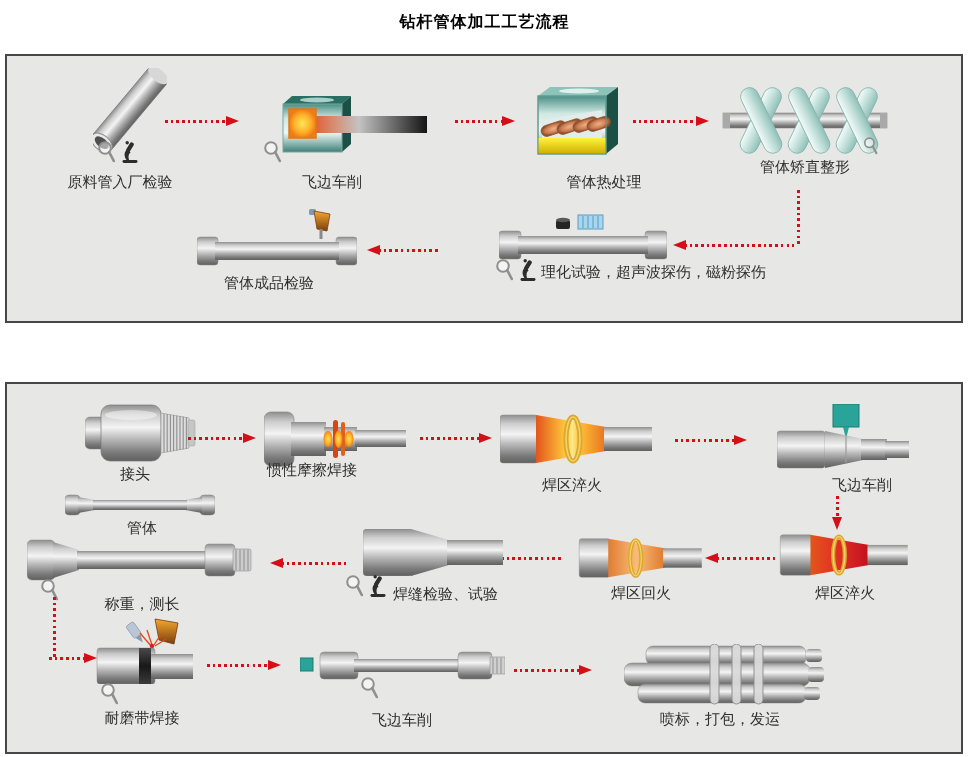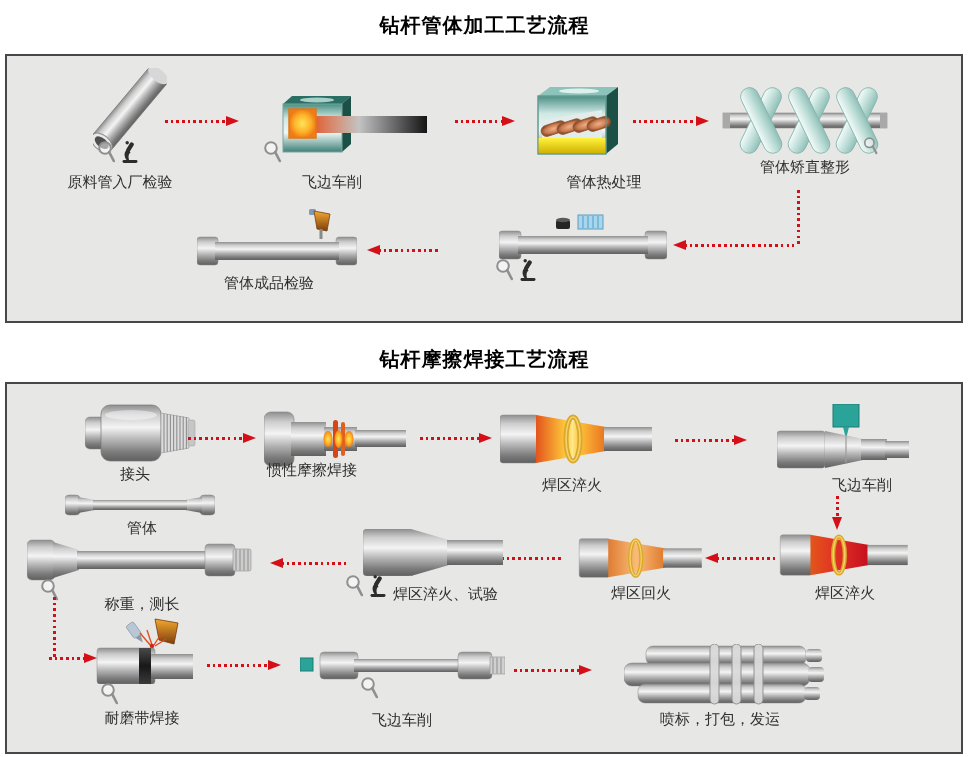--- a/index.html
+++ b/index.html
@@ -1,20 +1,20 @@
 <!DOCTYPE html>
 <html><head>
 <meta charset="utf-8">
 <style>
   :root{ --red:#d40f17; --panel-bg:#e7e7e6; --panel-bd:#474747; --ink:#2f2f2f; }
   html,body{margin:0;padding:0;background:#fff;}
   .page{position:relative;width:969px;height:757px;background:#fff;overflow:hidden;
         font-family:"DejaVu Sans","Liberation Sans",sans-serif;}
   .sec-title{position:absolute;left:0;width:100%;text-align:center;font-weight:bold;
-             font-size:20px;color:#000;letter-spacing:1px;}
+             font-size:16px;color:#000;letter-spacing:1px;}
   .panel{position:absolute;left:5px;width:958px;background:var(--panel-bg);
          border:2px solid var(--panel-bd);box-sizing:border-box;}
   #panel1{top:54px;height:269px;}
   #panel2{top:382px;height:372px;}
   .icon{position:absolute;}
   .lbl{position:absolute;font-size:15px;color:var(--ink);white-space:nowrap;line-height:1.15;}
   .lbl.centered{transform:translateX(-50%);}
   .inspect{position:absolute;display:flex;align-items:flex-end;gap:2px;}
   
   .arr-h{position:absolute;height:11px;}
@@ -244,38 +244,38 @@
           <circle cx="8" cy="8" r="5.8" fill="rgba(255,255,255,.5)" stroke="#8f8f8f" stroke-width="2"></circle>
           <line x1="12.2" y1="12.2" x2="16.8" y2="21" stroke="#8f8f8f" stroke-width="2.6" stroke-linecap="round"></line>
         </svg>
       <svg width="22" height="24" viewBox="0 0 22 24" fill="#2d2d2d">
           <rect x="3.5" y="20" width="15" height="3" rx="1.4"></rect>
           <path d="M7.5 20 C4.5 16 5 11 9 9.3 L11.5 12.6 C9.5 14 9 16.5 10 20 Z"></path>
           <rect x="9" y="2" width="4.2" height="10.5" rx="1.6" transform="rotate(32 11 7)"></rect>
           <circle cx="8.2" cy="2.8" r="1.7"></circle>
         </svg>
     </div>
+    <div class="lbl" style="left:534px;top:208px">理化试验，超声波探伤，磁粉探伤</div>
 
     <div class="arr-h to-left" style="left:360px;top:189px;width:74px">
         <i class="line"></i>
         <i class="head"></i>
       </div>
 
     <svg class="icon" style="left:190px;top:152px" width="160" height="58" viewBox="0 0 160 58">
       <rect x="112" y="1" width="7" height="6" rx="1.5" fill="#7d9bb5"></rect>
       <polygon points="117,3 133,6 130,23 120,21" fill="url(#orgG)" stroke="#7a3c10" stroke-width=".8"></polygon>
       <rect x="122.5" y="21" width="3" height="10" fill="#8a8a8a"></rect>
       <rect x="0" y="29" width="21" height="28" rx="3" fill="url(#met)" stroke="#8a8a8a" stroke-width=".5"></rect>
       <rect x="139" y="29" width="21" height="28" rx="3" fill="url(#met)" stroke="#8a8a8a" stroke-width=".5"></rect>
       <rect x="18" y="34" width="124" height="18" fill="url(#met)"></rect>
     </svg>
     <div class="lbl centered" style="left:262px;top:219px">管体成品检验</div>
   </div>
 
-  <div class="sec-title" style="top:346px">钻杆摩擦焊接工艺流程</div>
 
   <div class="panel" id="panel2">
 
     <svg class="icon" style="left:78px;top:18px" width="112" height="62" viewBox="0 0 112 62">
       <rect x="0" y="15" width="22" height="32" rx="5" fill="url(#met)" stroke="#8a8a8a" stroke-width=".5"></rect>
       <rect x="16" y="3" width="60" height="56" rx="9" fill="url(#met)" stroke="#777" stroke-width=".7"></rect>
       <ellipse cx="46" cy="13" rx="26" ry="5" fill="#ffffff" opacity=".45"></ellipse>
       <polygon points="76,11 104,16 104,46 76,51" fill="#dcdcdc" stroke="#999" stroke-width=".6"></polygon>
       <path d="M79 11.5 V50.5 M82.2 12 V50 M85.4 12.6 V49.6 M88.6 13 V49 M91.8 13.6 V48.6 M95 14 V48 M98.2 14.6 V47.6 M101.4 15 V47" stroke="#8f8f8f" stroke-width="1.1" fill="none"></path>
       <rect x="103" y="18" width="7" height="26" rx="2" fill="#c6c6c6" stroke="#999" stroke-width=".5"></rect>
@@ -382,21 +382,21 @@
           <circle cx="8" cy="8" r="5.8" fill="rgba(255,255,255,.5)" stroke="#8f8f8f" stroke-width="2"></circle>
           <line x1="12.2" y1="12.2" x2="16.8" y2="21" stroke="#8f8f8f" stroke-width="2.6" stroke-linecap="round"></line>
         </svg>
       <svg width="22" height="24" viewBox="0 0 22 24" fill="#2d2d2d">
           <rect x="3.5" y="20" width="15" height="3" rx="1.4"></rect>
           <path d="M7.5 20 C4.5 16 5 11 9 9.3 L11.5 12.6 C9.5 14 9 16.5 10 20 Z"></path>
           <rect x="9" y="2" width="4.2" height="10.5" rx="1.6" transform="rotate(32 11 7)"></rect>
           <circle cx="8.2" cy="2.8" r="1.7"></circle>
         </svg>
     </div>
-    <div class="lbl" style="left:386px;top:202px">焊区淬火、试验</div>
+    <div class="lbl" style="left:386px;top:202px">焊缝检验、试验</div>
 
     <div class="arr-h to-left" style="left:263px;top:174px;width:76px">
         <i class="line"></i>
         <i class="head"></i>
       </div>
 
     <svg class="icon" style="left:20px;top:155px" width="230" height="42" viewBox="0 0 230 42">
       <rect x="0" y="1" width="28" height="40" rx="5" fill="url(#met)" stroke="#8a8a8a" stroke-width=".5"></rect>
       <polygon points="26,3 52,11 52,31 26,39" fill="url(#met)"></polygon>
       <rect x="50" y="12" width="128" height="18" fill="url(#met)"></rect>

